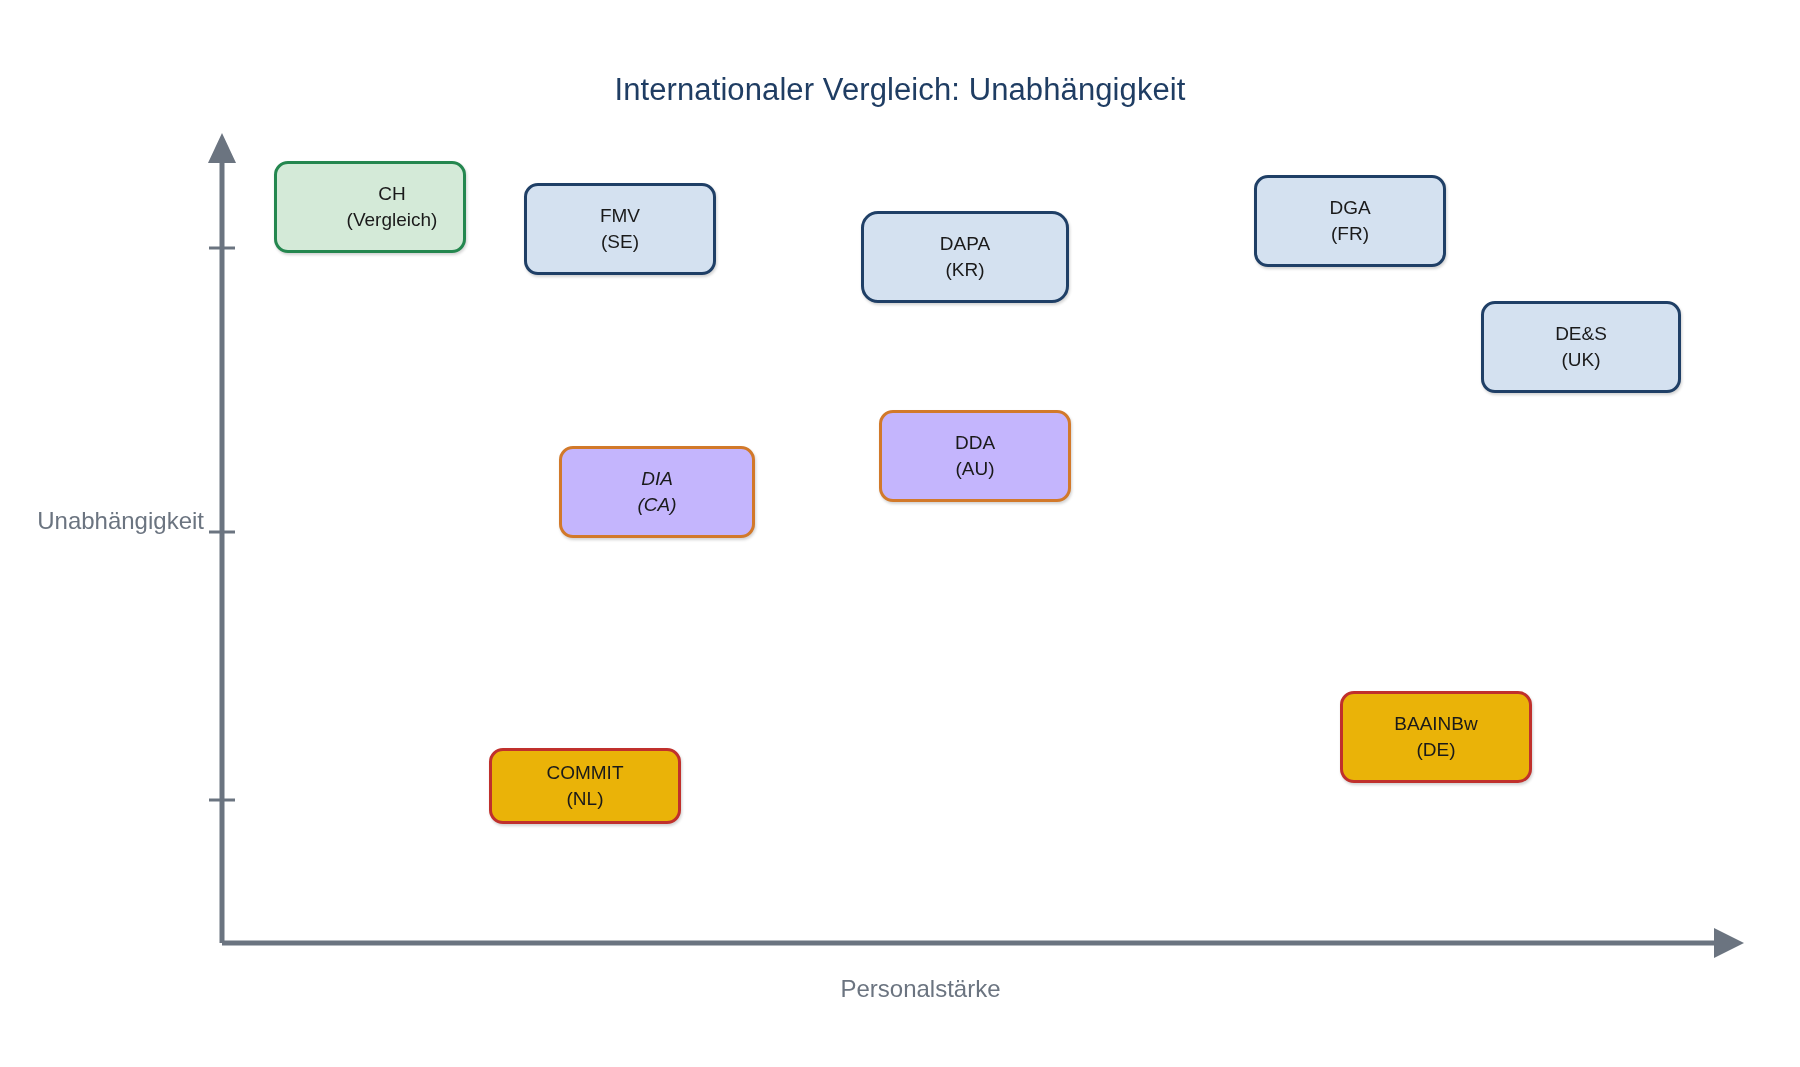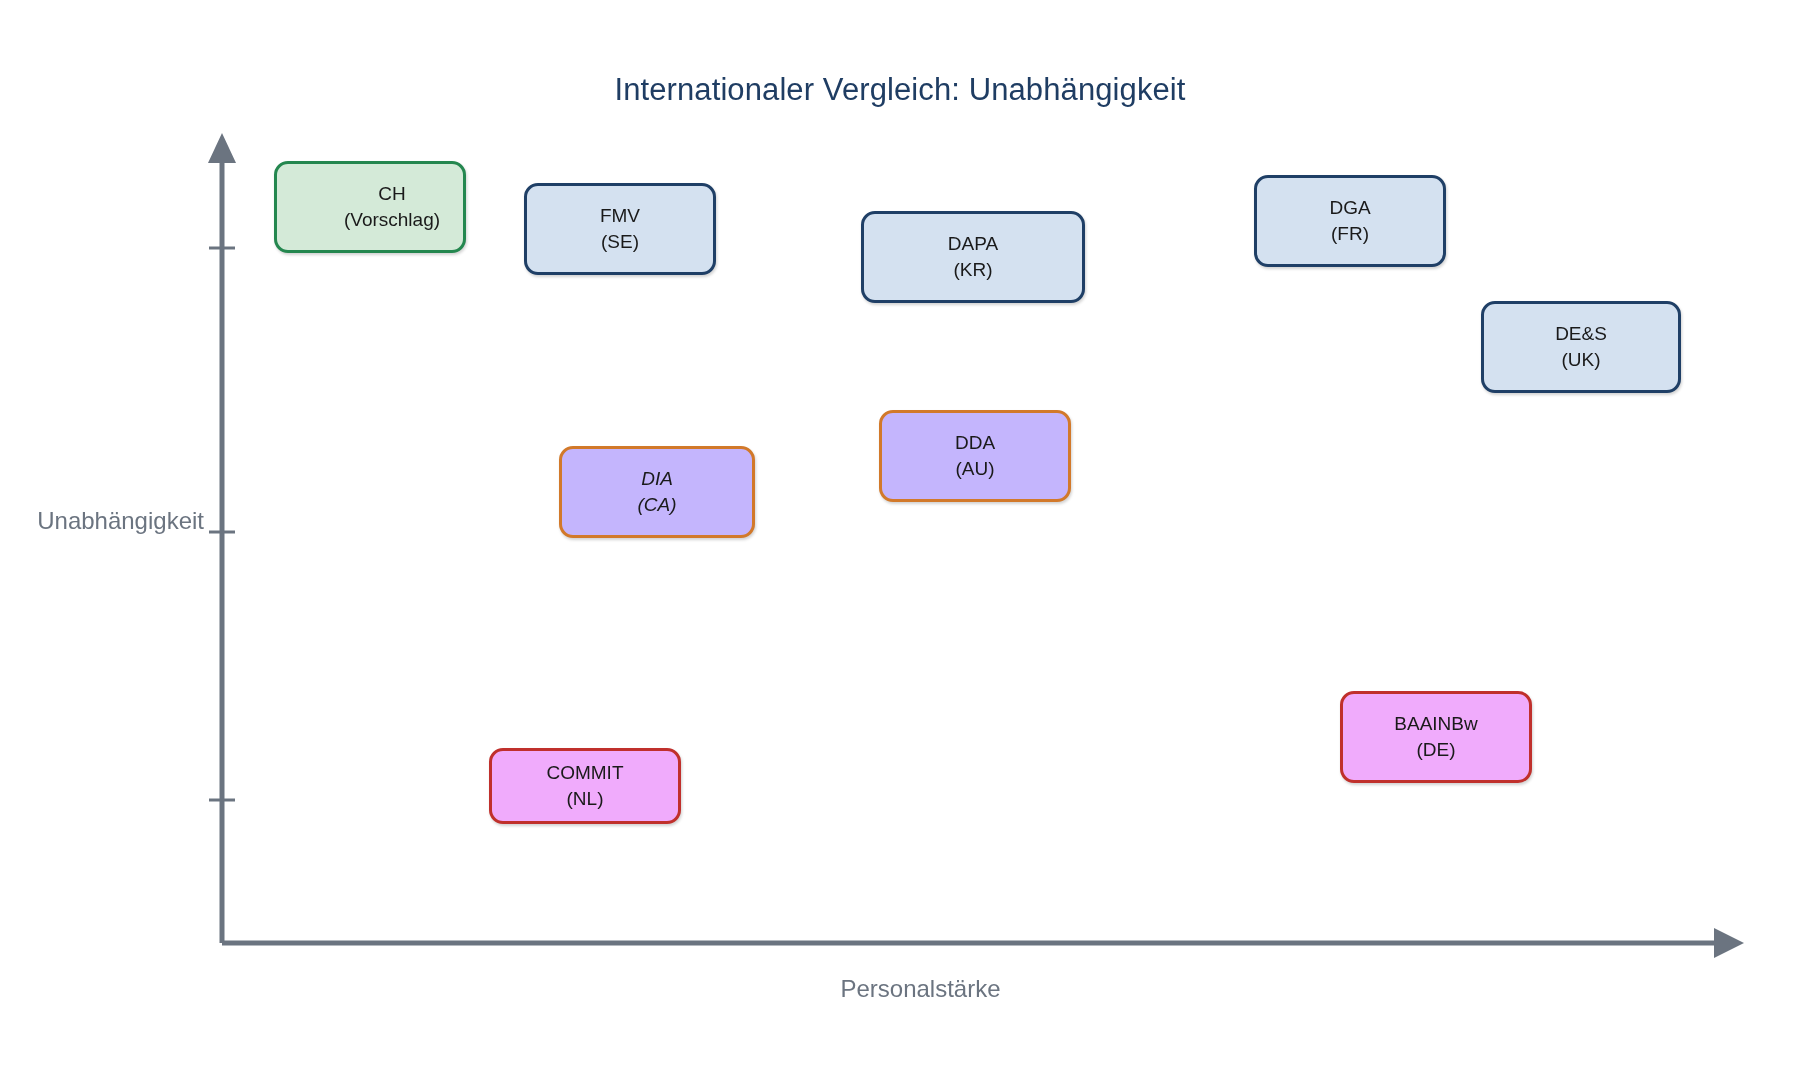--- a/index.html
+++ b/index.html
@@ -82,21 +82,21 @@
     line-height: 1.35;
     text-align: center;
     box-shadow: 1px 2px 3px rgba(0,0,0,0.18);
   }
   .node-box .node-line { display: block; white-space: nowrap; }
 
   
   .palette-blue   { background: #d4e1f0; border-color: #1f3f66; }
   .palette-green  { background: #d4ead8; border-color: #24874f; }
   .palette-orange { background: #c4b5fd; border-color: #d2792a; }
-  .palette-red    { background: #f0abfc; border-color: #c0302c; align-items: center; }
+  .palette-red    { background: #eab308; border-color: #c0302c; align-items: center; }
 </style>
 </head>
 <body>
 
 <div id="chart-root">
 
   <div class="chart-title">Internationaler Vergleich: Unabhängigkeit</div>
 
   <svg class="axes-svg" viewBox="0 0 1800 1067" width="1800" height="1067" xmlns="http://www.w3.org/2000/svg">
 
@@ -113,27 +113,27 @@
     <polygon points="1744,943 1714,928 1714,958" fill="#6b7480"></polygon>
   </svg>
 
   <div class="axis-label axis-label-y">Unabhängigkeit</div>
 
   <div class="axis-label axis-label-x">Personalstärke</div>
 
   <div id="boxes-layer">
       <div class="node-box palette-green" style="left: 274px; top: 161px; width: 192px; height: 92px; padding-left: 44px;">
         <span class="node-line">CH</span>
-        <span class="node-line">(Vorschlag)</span>
+        <span class="node-line">(Vergleich)</span>
       </div>
       <div class="node-box palette-blue" style="left: 524px; top: 183px; width: 192px; height: 92px;">
         <span class="node-line">FMV</span>
         <span class="node-line">(SE)</span>
       </div>
-      <div class="node-box palette-blue" style="left: 861px; top: 211px; width: 224px; height: 92px;">
+      <div class="node-box palette-blue" style="left: 861px; top: 211px; width: 208px; height: 92px; border-radius: 17px;">
         <span class="node-line">DAPA</span>
         <span class="node-line">(KR)</span>
       </div>
       <div class="node-box palette-blue" style="left: 1254px; top: 175px; width: 192px; height: 92px;">
         <span class="node-line">DGA</span>
         <span class="node-line">(FR)</span>
       </div>
       <div class="node-box palette-blue" style="left: 1481px; top: 301px; width: 200px; height: 92px;">
         <span class="node-line">DE&amp;S</span>
         <span class="node-line">(UK)</span>

